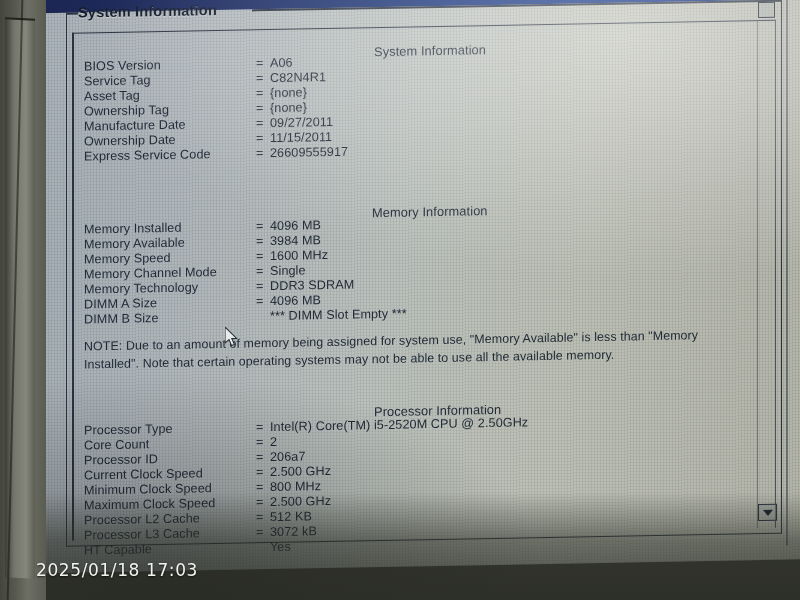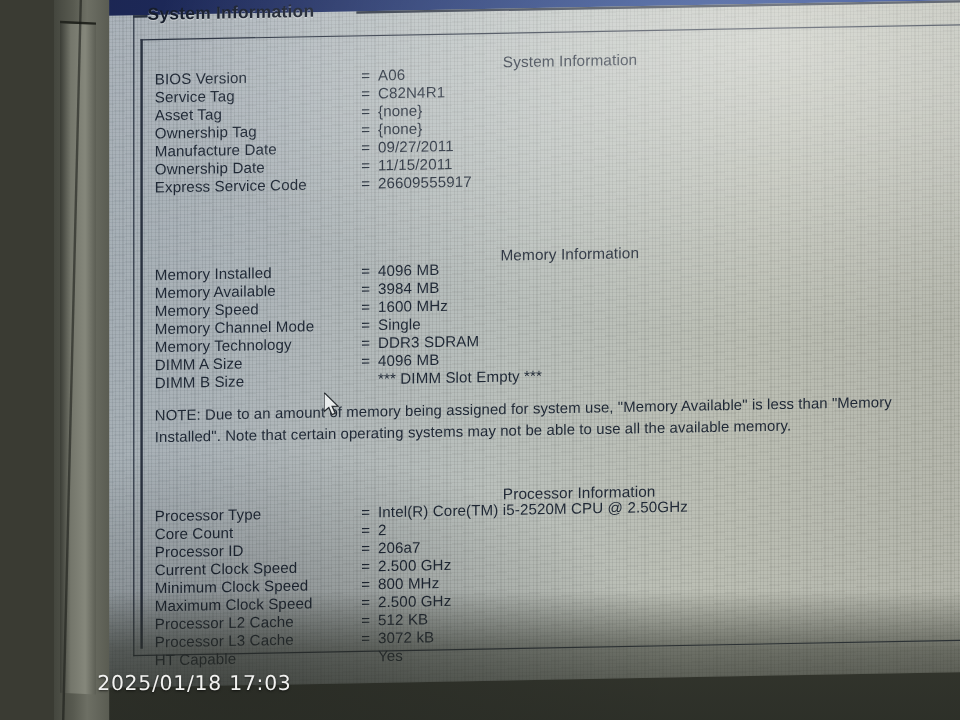--- a/index.html
+++ b/index.html
@@ -7,21 +7,20 @@
   body {
     font-family:"Liberation Sans", sans-serif;
     background:#3a3b33;
     position:relative;
   }
 
   
   #photo {
     position:absolute; inset:0;
     overflow:hidden;
-    margin-left:45px;
   }
 
   
   .top-band {
     position:absolute; left:0; top:0; width:800px; height:26px;
     background:linear-gradient(100deg,#1c2550 0%,#1d2d63 30%,#11317e 62%,#0a2a86 100%);
     transform:skewY(-1.1deg);
     transform-origin:left top;
   }
   .top-band-shadow{

